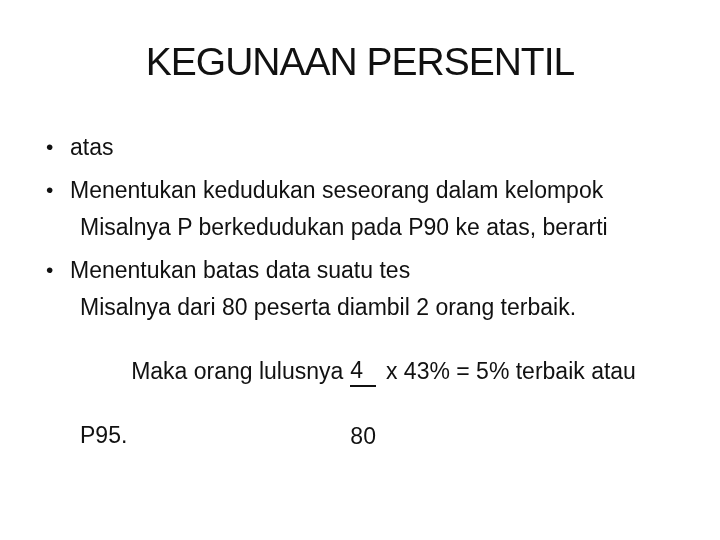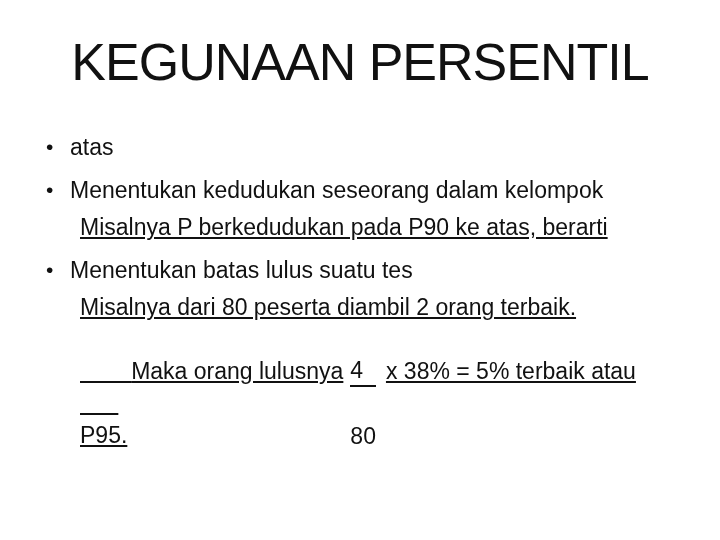--- a/index.html
+++ b/index.html
@@ -15,21 +15,21 @@
     overflow: hidden;
     font-family: "Liberation Sans", sans-serif;
     color: #111111;
   }
   .title {
     position: absolute;
     top: 36px;
     left: 0;
     right: 0;
     text-align: center;
-    font-size: 52px;
+    font-size: 39px;
     line-height: 52px;
     letter-spacing: -1px;
     font-weight: 400;
     white-space: pre;
   }
   .body {
     position: absolute;
     top: 131px;
     left: 44px;
     right: 24px;
@@ -43,21 +43,20 @@
   .para.bullet {
     padding-left: 26px;
     margin-top: 11px;
   }
   .para.bullet.first {
     margin-top: 0;
   }
   .para.sub {
     padding-left: 36px;
     margin-top: 5px;
-    text-decoration: underline;
   }
   .marker {
     position: absolute;
     left: 2px;
     top: 0;
     width: 20px;
     font-size: 21px;
     line-height: 32px;
   }
   .line {
@@ -103,25 +102,25 @@
       <span class="marker">•</span>
       <div class="line">Menentukan kedudukan seseorang dalam kelompok</div>
     </div>
 
     <div class="para sub">
       <div class="line">Misalnya P berkedudukan pada P90 ke atas, berarti</div>
     </div>
 
     <div class="para bullet">
       <span class="marker">•</span>
-      <div class="line">Menentukan batas lulus suatu tes</div>
+      <div class="line">Menentukan batas data suatu tes</div>
     </div>
 
     <div class="para sub">
       <div class="line">Misalnya dari 80 peserta diambil 2 orang terbaik.</div>
       <div class="line">
-        <span>Maka orang lulusnya</span><span class="fraction"><span class="numer">4</span><span class="denom">80</span></span><span>x 38% = 5% terbaik atau</span>
+        <span>Maka orang lulusnya</span><span class="fraction"><span class="numer">4</span><span class="denom">80</span></span><span>x 43% = 5% terbaik atau</span>
       </div>
       <div class="line">P95.</div>
     </div>
 
   </div>
 </div>
 
 </body></html>

